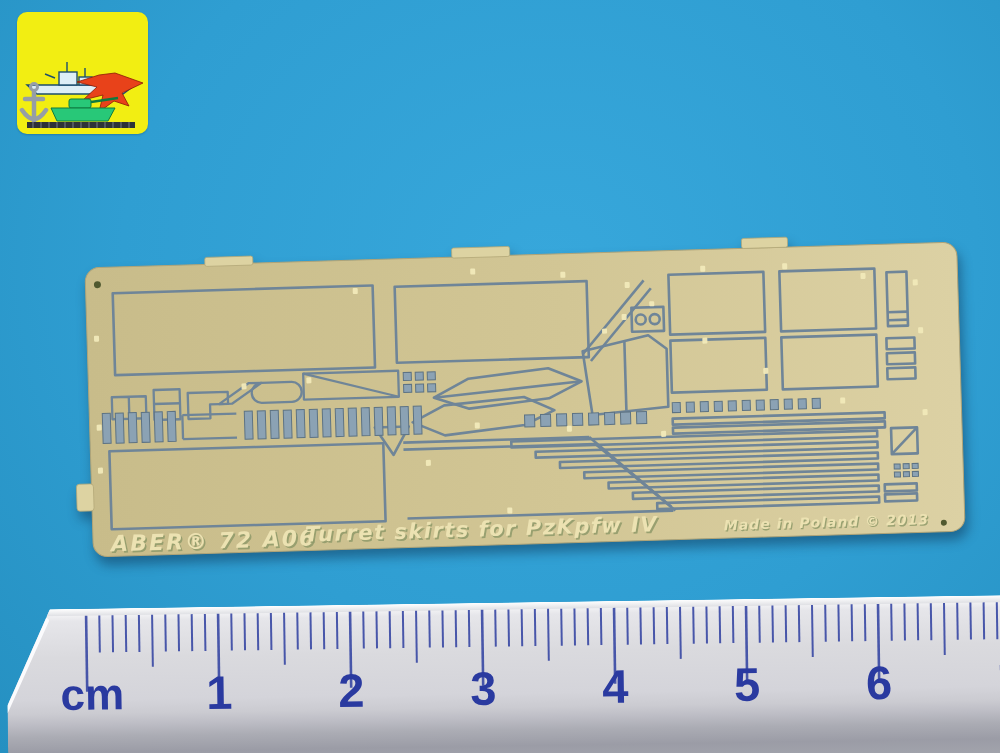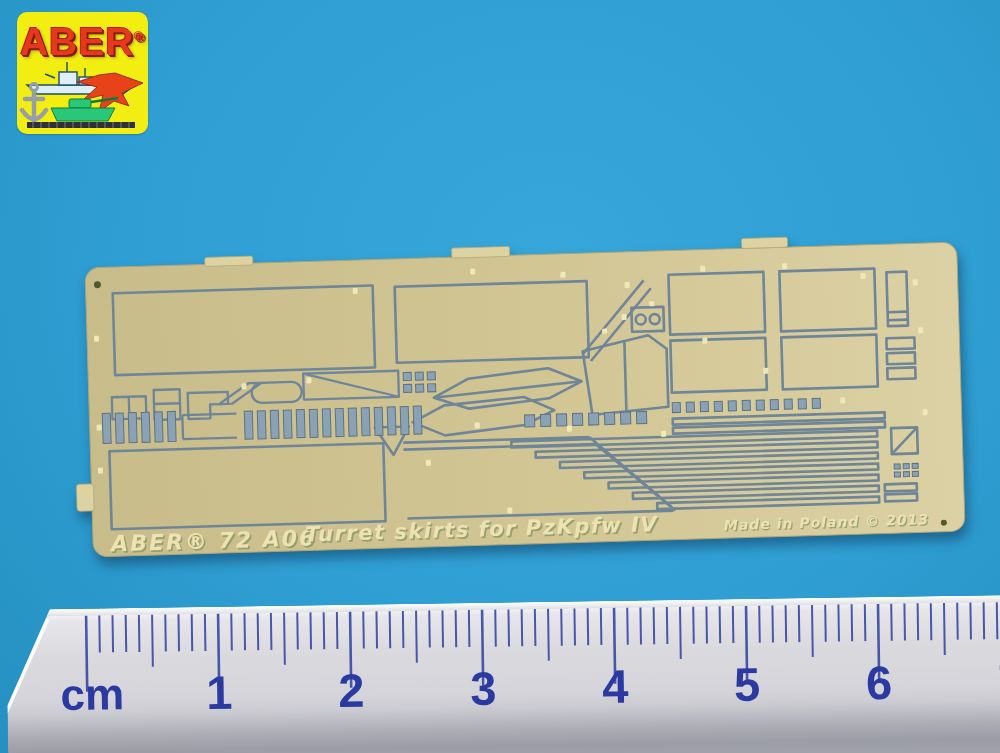--- a/index.html
+++ b/index.html
@@ -37,21 +37,20 @@
     font-weight:bold;font-size:47px;line-height:1;color:#2a3aa0;}
   .runit{position:absolute;left:56px;top:64px;width:74px;text-align:center;
     font-weight:bold;font-size:44px;line-height:1;color:#2a3aa0;}
 </style>
 </head>
 <body>
 
 <div class="scene">
 
   <div class="logo">
-    <div class="logo-word"><span>ABER</span><sup>®</sup></div>
     <svg class="logo-art" width="127" height="74" viewBox="0 0 127 74">
 
       <g stroke="#1d4e6e" stroke-width="1.4" fill="#ddeef6">
         <polygon points="8,27 116,27 104,36 18,36"></polygon>
         <rect x="40" y="14" width="18" height="13"></rect>
         <rect x="60" y="19" width="13" height="8"></rect>
         <rect x="75" y="22" width="10" height="5"></rect>
         <line x1="48" y1="4" x2="48" y2="14"></line>
         <line x1="66" y1="10" x2="66" y2="19"></line>
         <line x1="36" y1="20" x2="26" y2="16"></line>

